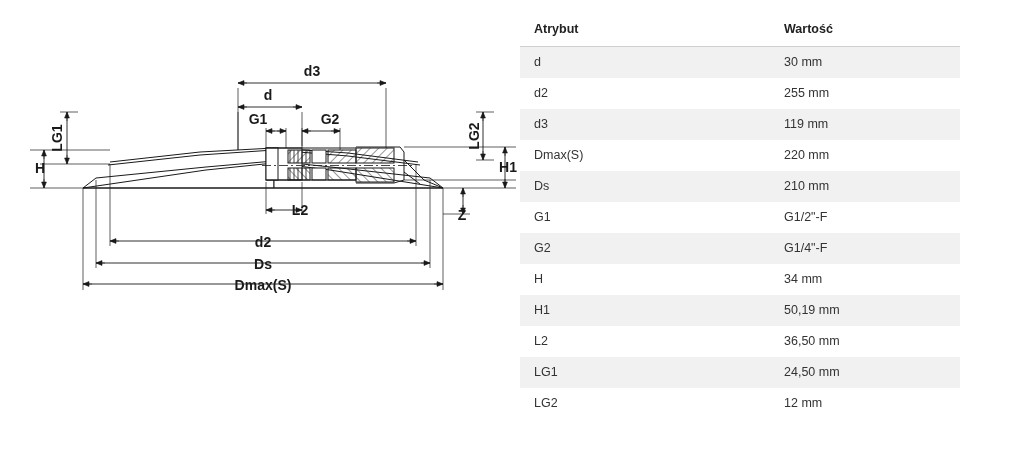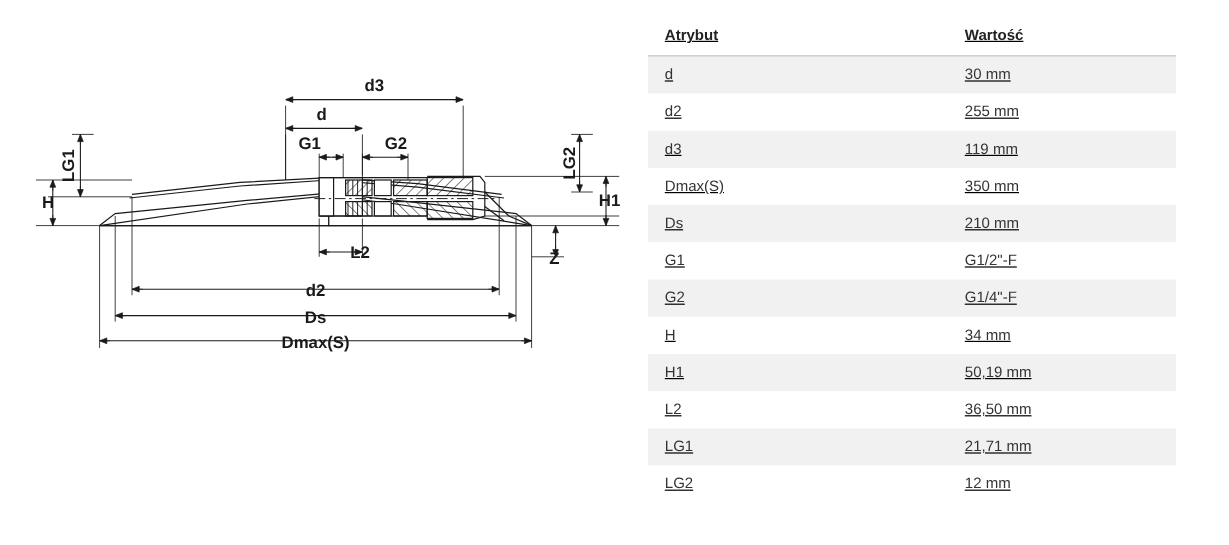--- a/index.html
+++ b/index.html
@@ -27,24 +27,23 @@
     width: 540px;
     height: 454px;
   }
   .drawing svg {
     display: block;
   }
 
   
   .table-panel {
     position: absolute;
-    left: 540px;
+    left: 520px;
     top: 14px;
     width: 440px;
-    text-decoration: underline;
   }
   table.spec {
     border-collapse: collapse;
     width: 440px;
     table-layout: fixed;
   }
   table.spec th,
   table.spec td {
     text-align: left;
     font-size: 12.5px;
@@ -235,21 +234,21 @@
         <tr>
           <td>d2</td>
           <td>255 mm</td>
         </tr>
         <tr>
           <td>d3</td>
           <td>119 mm</td>
         </tr>
         <tr>
           <td>Dmax(S)</td>
-          <td>350 mm</td>
+          <td>220 mm</td>
         </tr>
         <tr>
           <td>Ds</td>
           <td>210 mm</td>
         </tr>
         <tr>
           <td>G1</td>
           <td>G1/2"-F</td>
         </tr>
         <tr>
@@ -263,21 +262,21 @@
         <tr>
           <td>H1</td>
           <td>50,19 mm</td>
         </tr>
         <tr>
           <td>L2</td>
           <td>36,50 mm</td>
         </tr>
         <tr>
           <td>LG1</td>
-          <td>21,71 mm</td>
+          <td>24,50 mm</td>
         </tr>
         <tr>
           <td>LG2</td>
           <td>12 mm</td>
         </tr>
       </tbody>
     </table>
   </div>
 
 </div>

